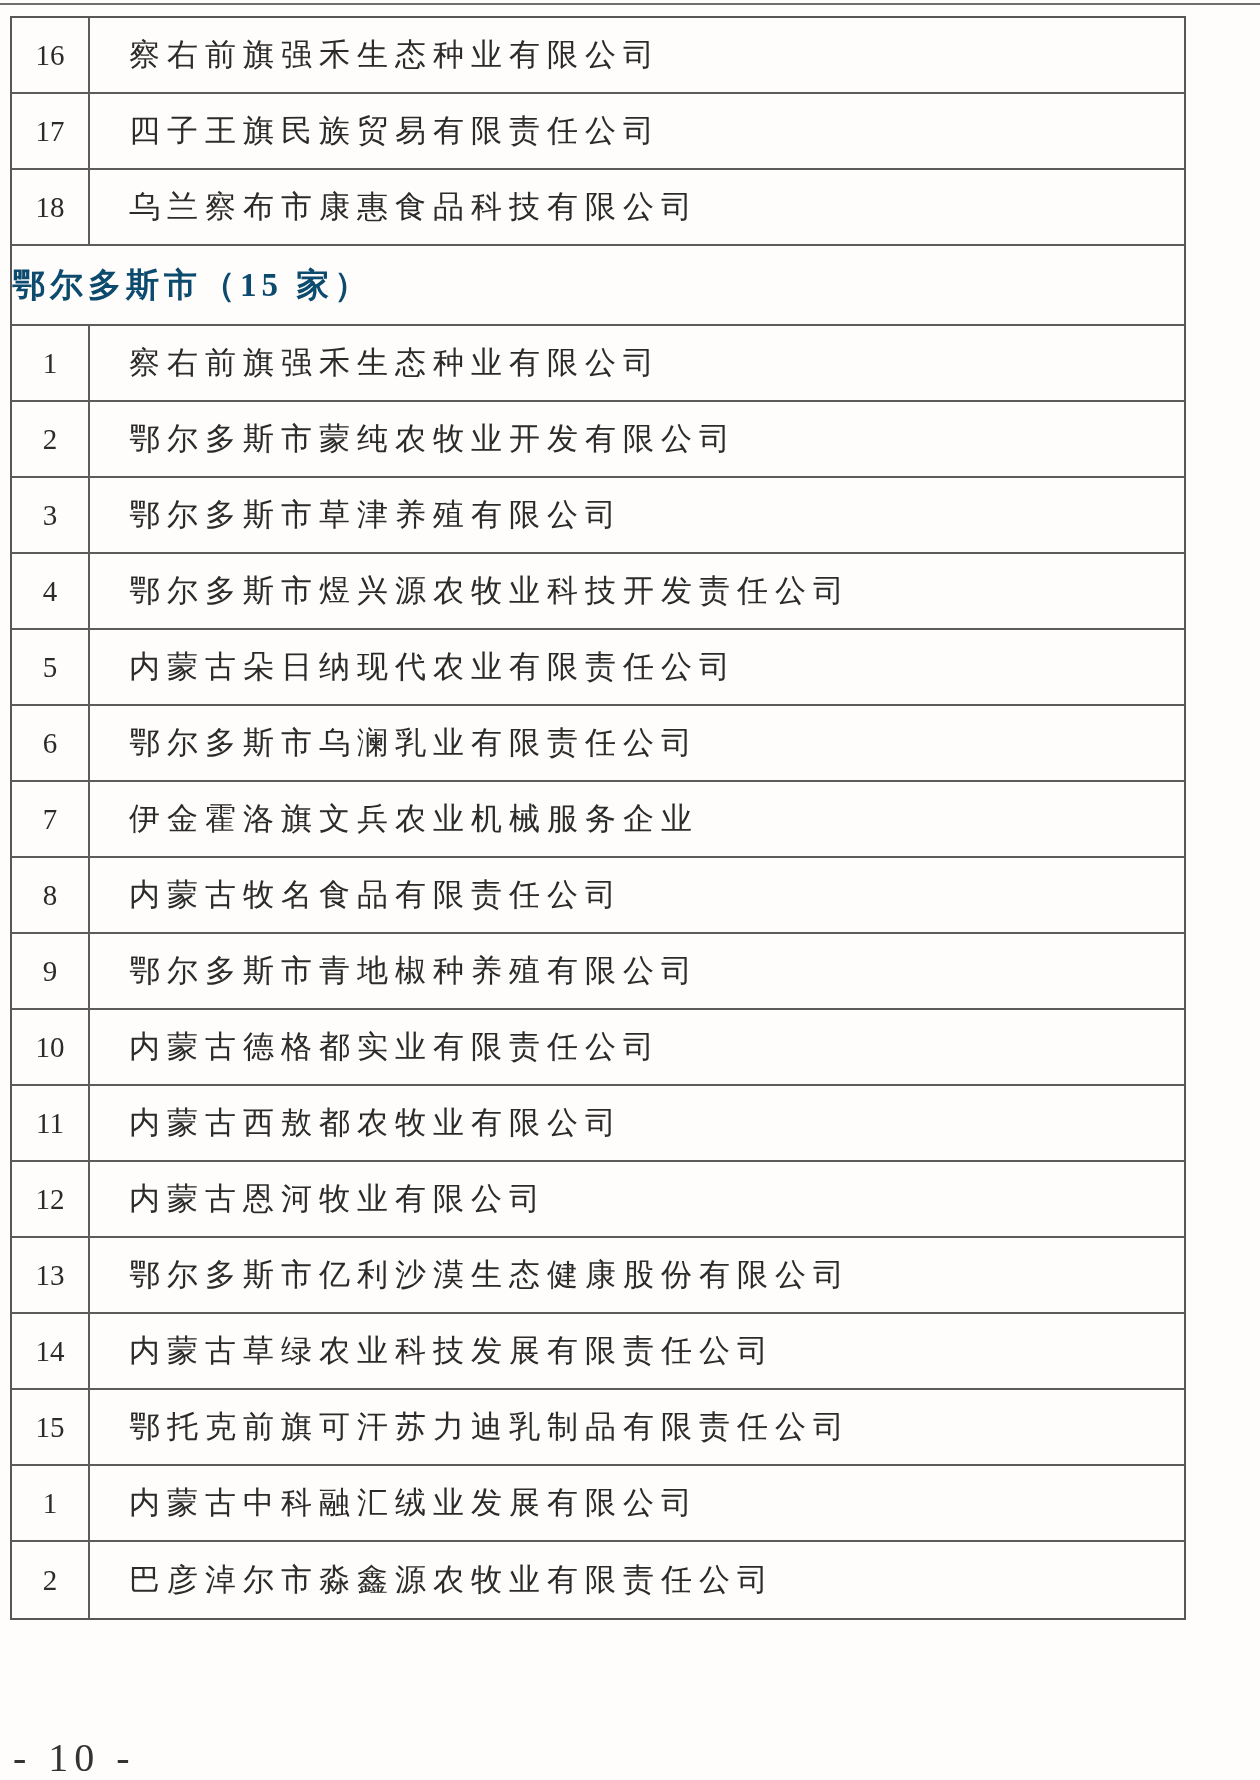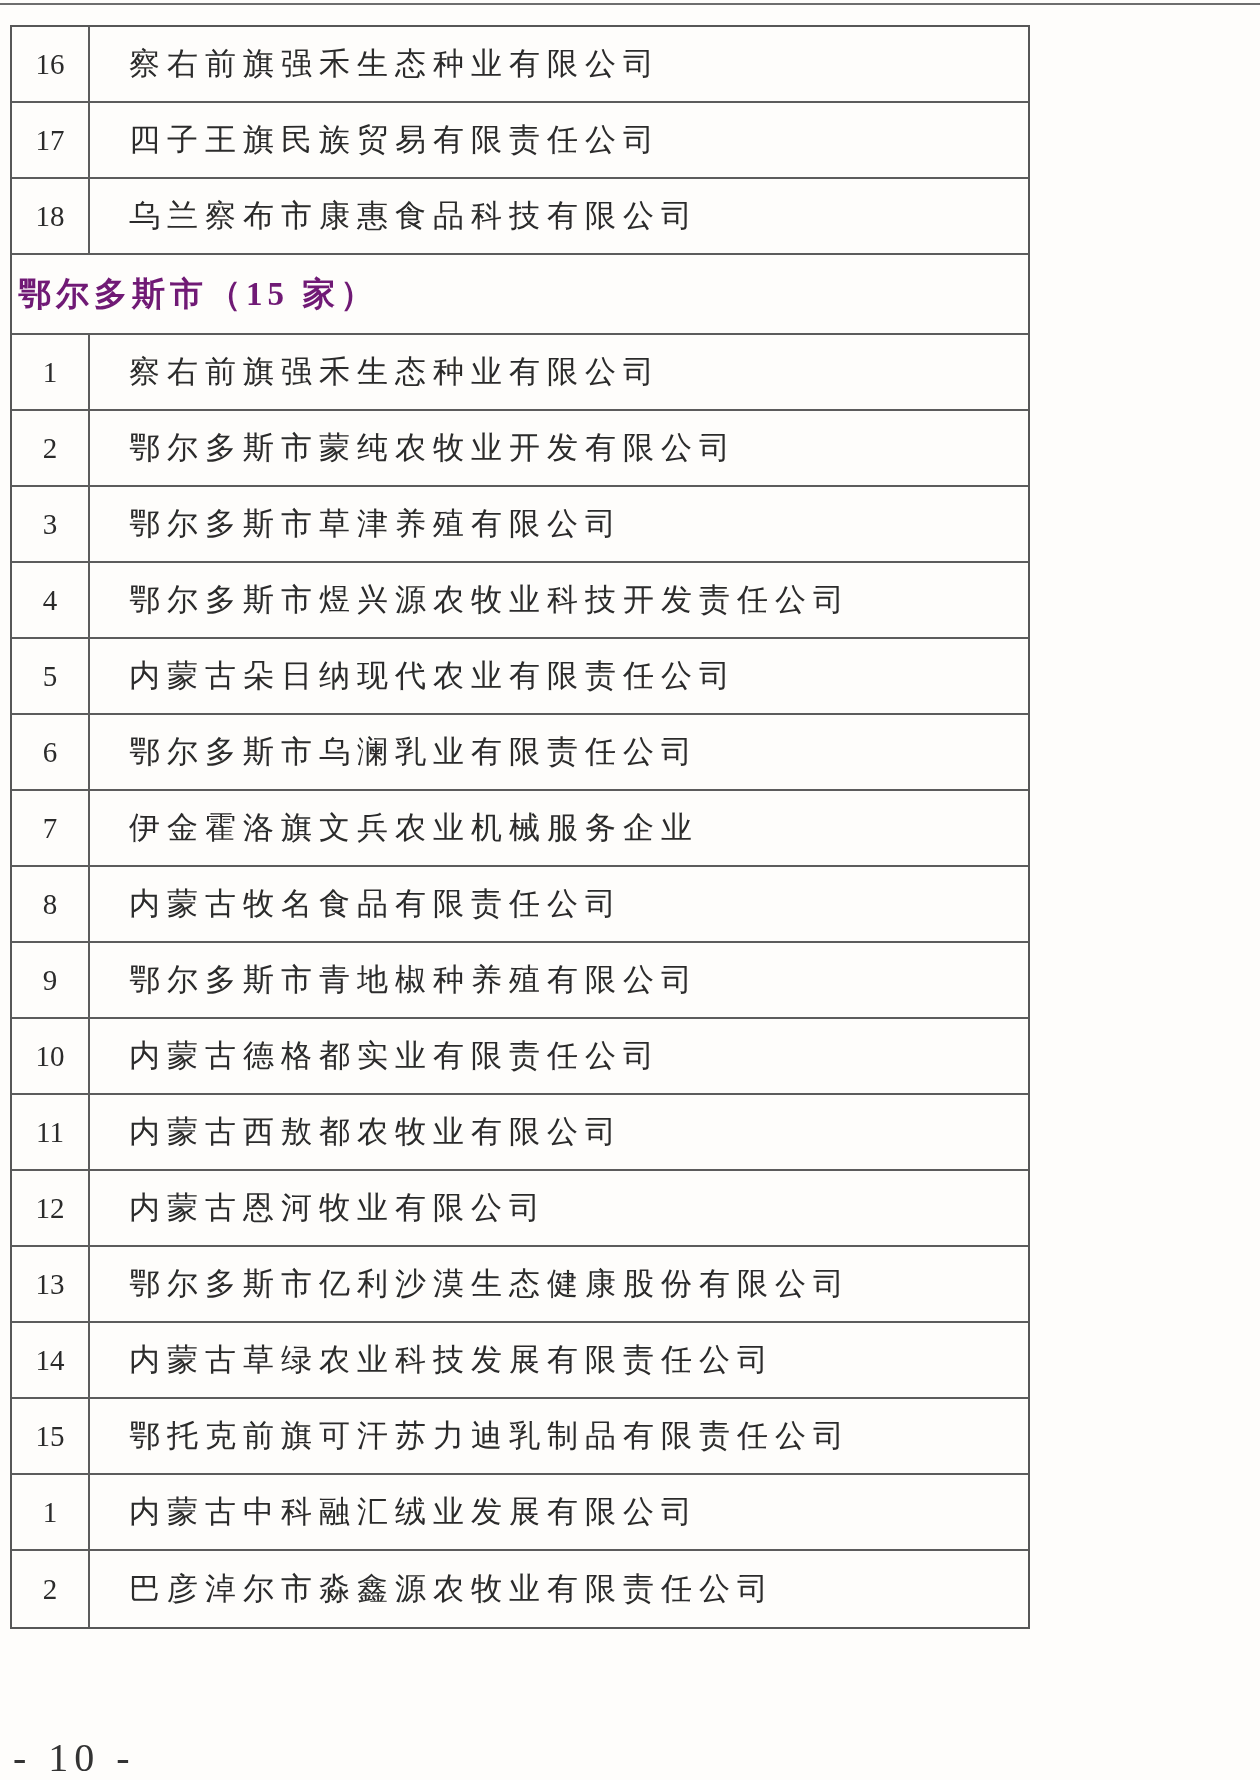--- a/index.html
+++ b/index.html
@@ -15,23 +15,23 @@
   .top-scan-line {
     position: absolute;
     top: 3px;
     left: 0;
     width: 1260px;
     height: 2px;
     background: #6e6e6e;
   }
   .company-table {
     position: absolute;
-    top: 25px;
+    top: 16px;
     left: 10px;
-    width: 1020px;
+    width: 1176px;
     border: 2px solid #575757;
     box-sizing: border-box;
     background: transparent;
   }
   .row {
     display: flex;
     align-items: stretch;
     height: 76px;
     border-bottom: 2px solid #5c5c5c;
     box-sizing: border-box;
@@ -56,25 +56,24 @@
     font-size: 31px;
     letter-spacing: 7px;
     color: #2b2b2b;
     white-space: nowrap;
   }
   .row.section { height: 80px; }
   .cell-section-title {
     flex: 1;
     display: flex;
     align-items: center;
-    padding-left: 6px;
     font-weight: bold;
     font-size: 33px;
     letter-spacing: 5px;
-    color: #701a75;
+    color: #0c4a6e;
     white-space: nowrap;
     border-radius: 26px;
   }
   .page-footer {
     position: absolute;
     left: 13px;
     top: 1734px;
     font-size: 40px;
     letter-spacing: 6px;
     color: #333;

